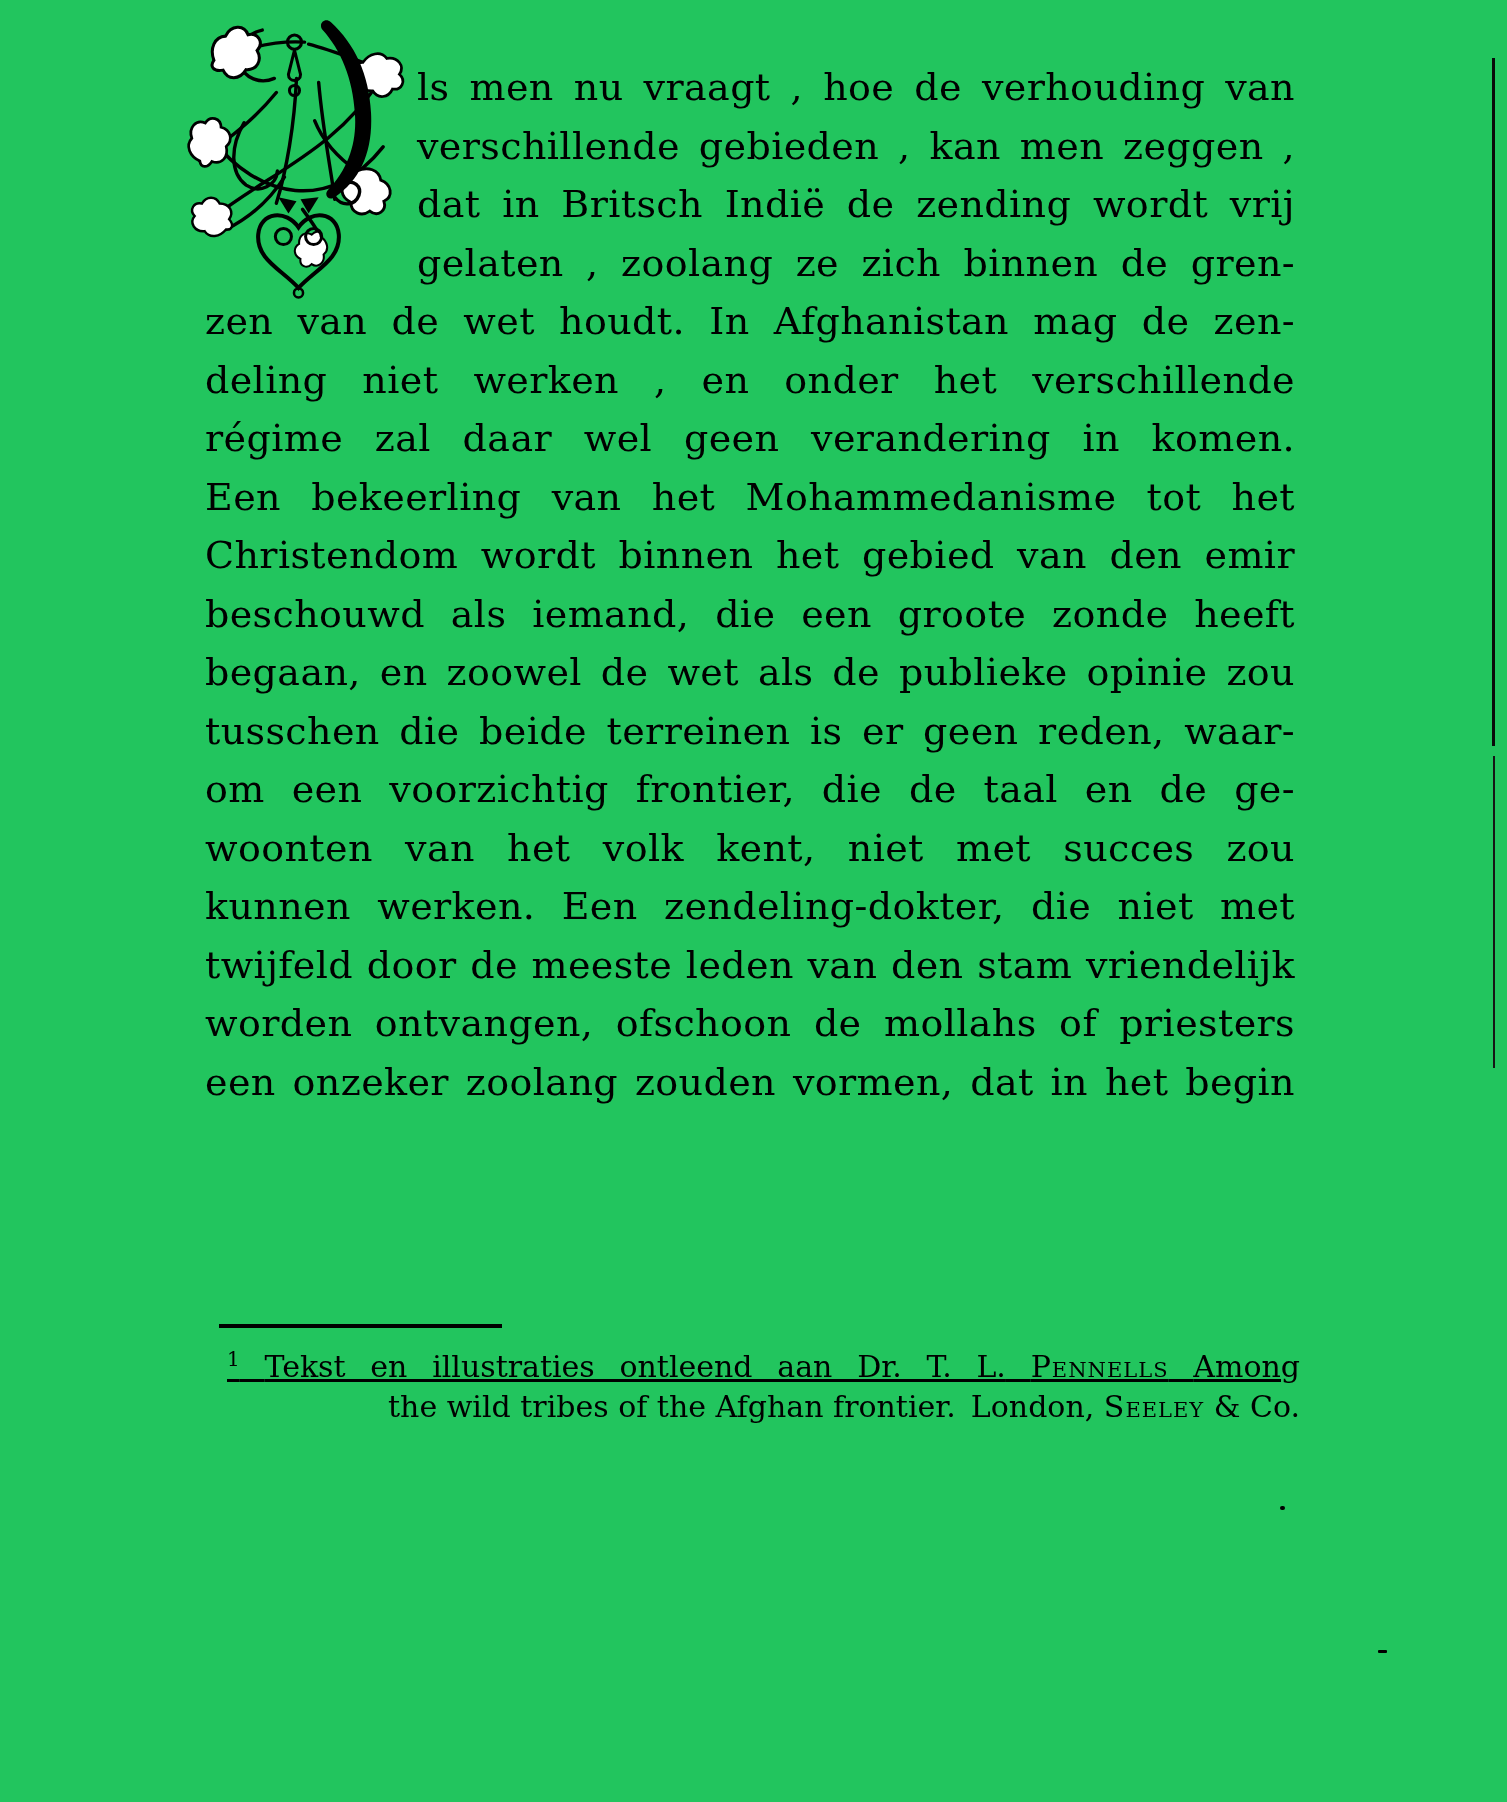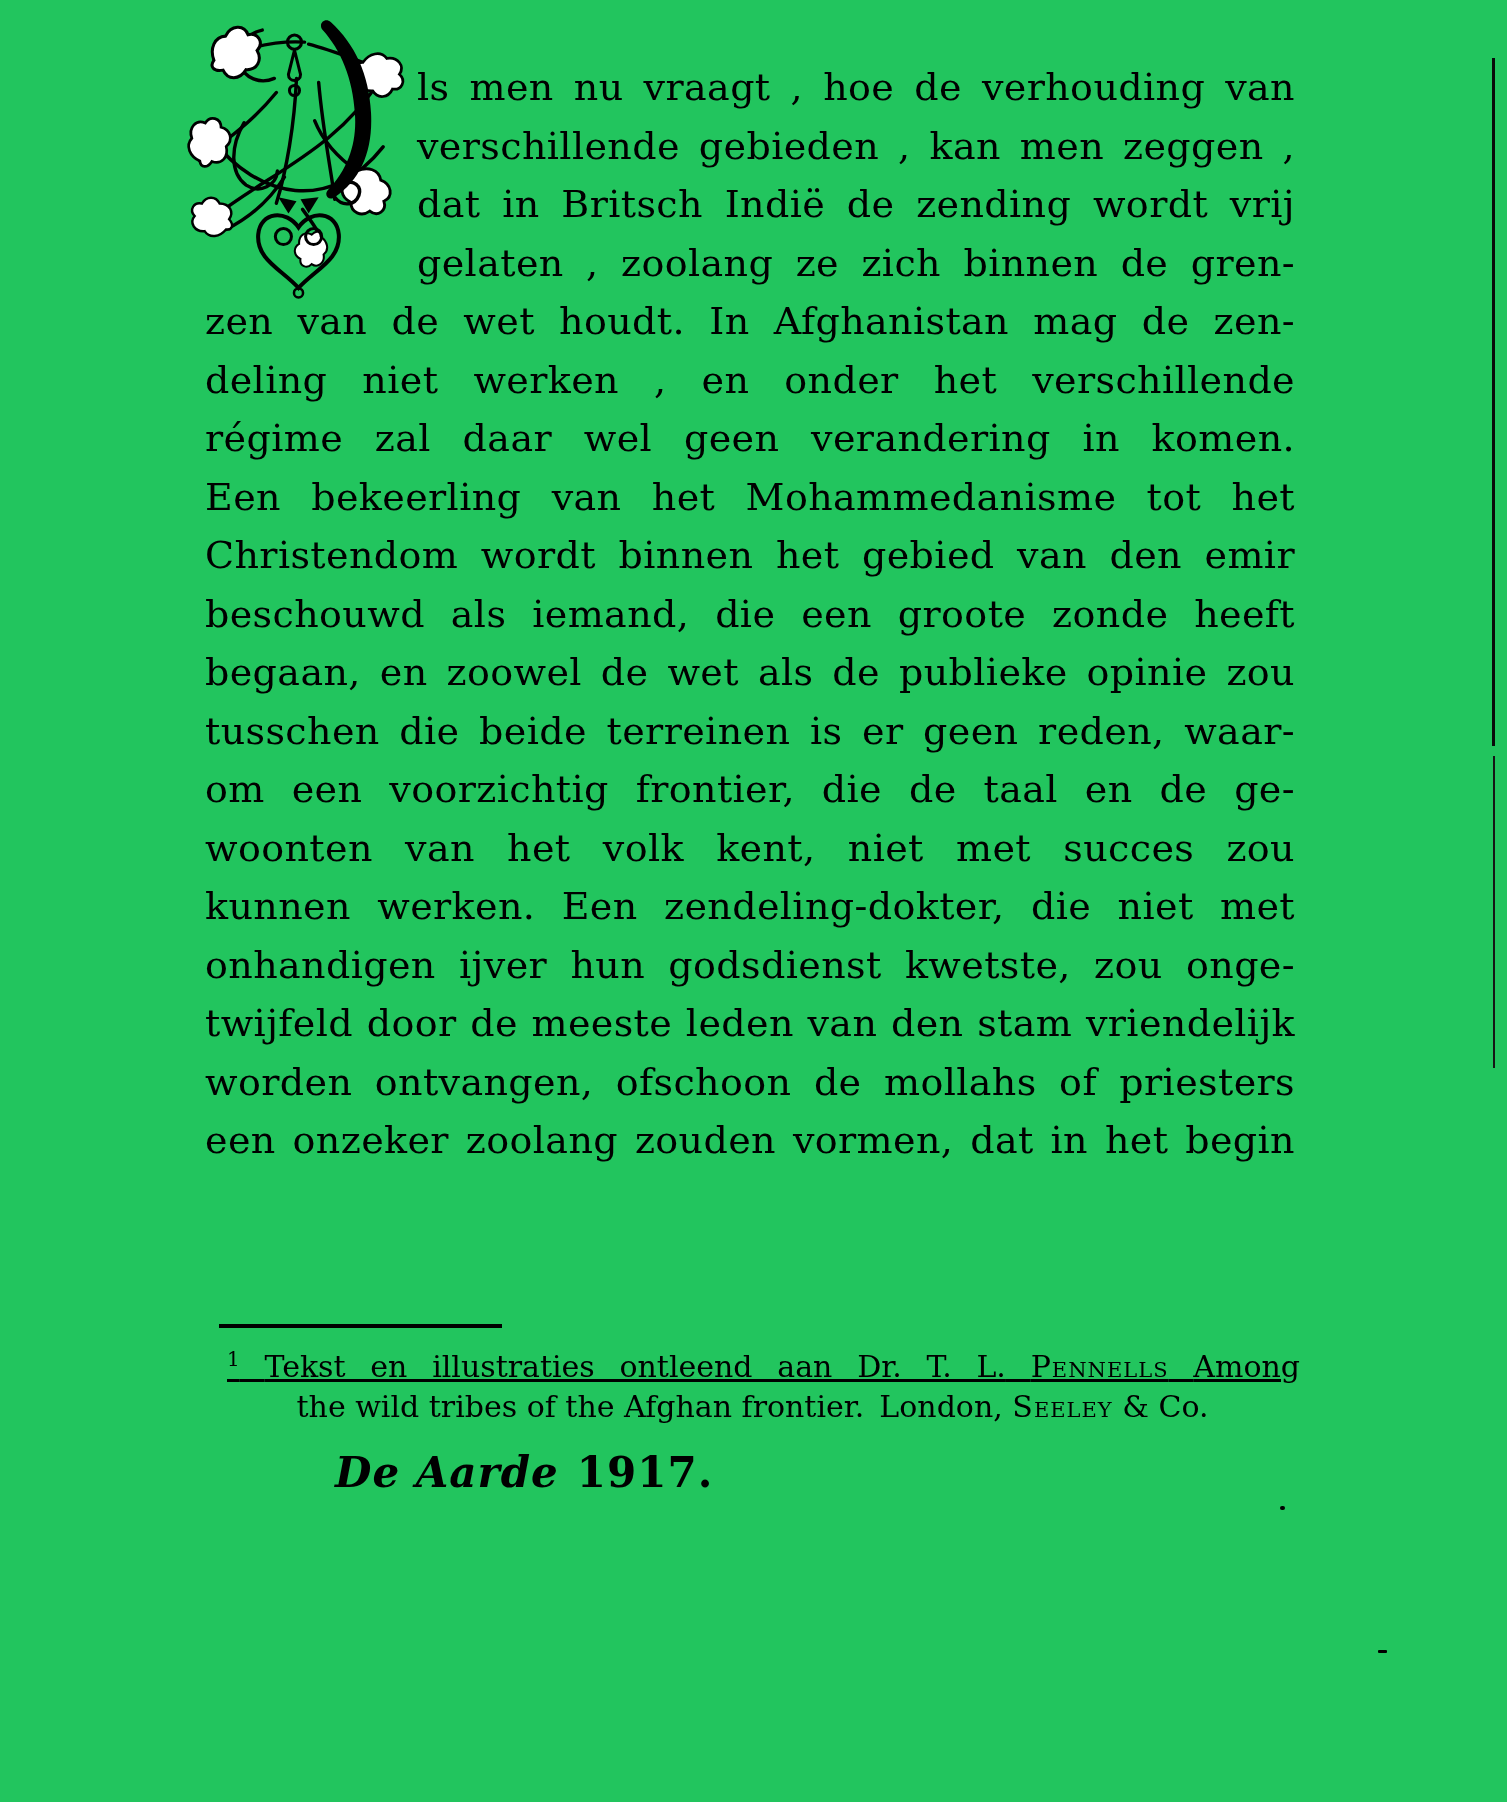--- a/index.html
+++ b/index.html
@@ -60,21 +60,21 @@
     line-height: 40px;
   }
   .footnote .fline1 {
     text-align: justify;
     text-align-last: justify;
     text-indent: 22px;
     height: 40px;
     white-space: nowrap;
     text-decoration: underline;
   }
-  .footnote .fline2 { text-align: center; }
+  .footnote .fline2 { text-align: right; }
   .footnote sup {
     font-size: 20px;
     vertical-align: super;
     line-height: 0;
   }
   .sc { font-variant: small-caps; letter-spacing: 1px; }
 
   
   .source-line {
     position: absolute;
@@ -147,35 +147,31 @@
     <div class="line">deling niet werken , en onder het verschillende</div>
     <div class="line">régime zal daar wel geen verandering in komen.</div>
     <div class="line">Een bekeerling van het Mohammedanisme tot het</div>
     <div class="line">Christendom wordt binnen het gebied van den emir</div>
     <div class="line">beschouwd als iemand, die een groote zonde heeft</div>
     <div class="line">begaan, en zoowel de wet als de publieke opinie zou</div>
     <div class="line">tusschen die beide terreinen is er geen reden, waar-</div>
     <div class="line">om een voorzichtig frontier, die de taal en de ge-</div>
     <div class="line">woonten van het volk kent, niet met succes zou</div>
     <div class="line">kunnen werken. Een zendeling-dokter, die niet met</div>
-    <div class="line">onhandigen ijver hun godsdienst kwetste, zou onge-</div>
     <div class="line">twijfeld door de meeste leden van den stam vriendelijk</div>
     <div class="line">worden ontvangen, ofschoon de mollahs of priesters</div>
     <div class="line">een onzeker zoolang zouden vormen, dat in het begin</div>
   </div>
 
   <div class="footnote-rule"></div>
 
   <div class="footnote">
     <div class="fline1"><sup>1</sup> <span>Tekst en illustraties ontleend aan Dr. T. L.</span> <span class="sc">Pennells</span> <span>Among</span></div>
     <div class="fline2"><span>the wild tribes of the Afghan frontier. London,</span> <span class="sc">Seeley</span> <span>&amp; Co.</span></div>
   </div>
 
-  <div class="source-line">
-    <span class="da-title">De Aarde</span><span class="da-year">1917.</span>
-  </div>
 
   <div class="vline1"></div>
   <div class="vline2"></div>
   <div class="speck1"></div>
   <div class="speck2"></div>
 
 </div>
 
 </body></html>

